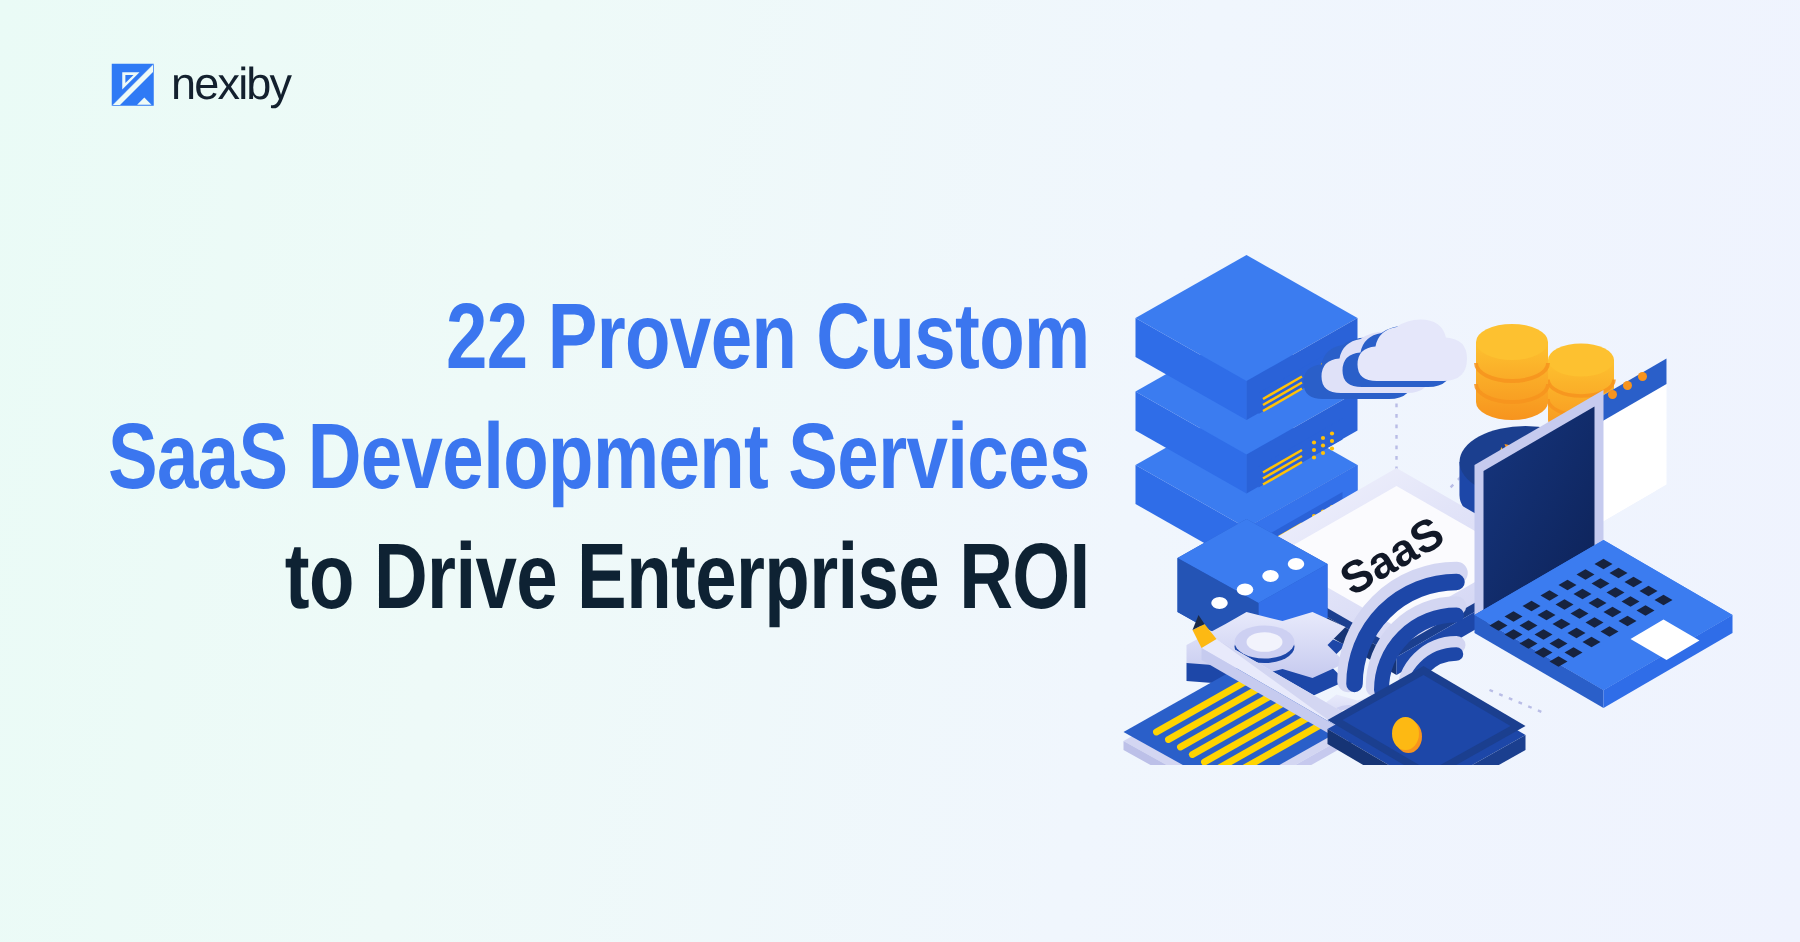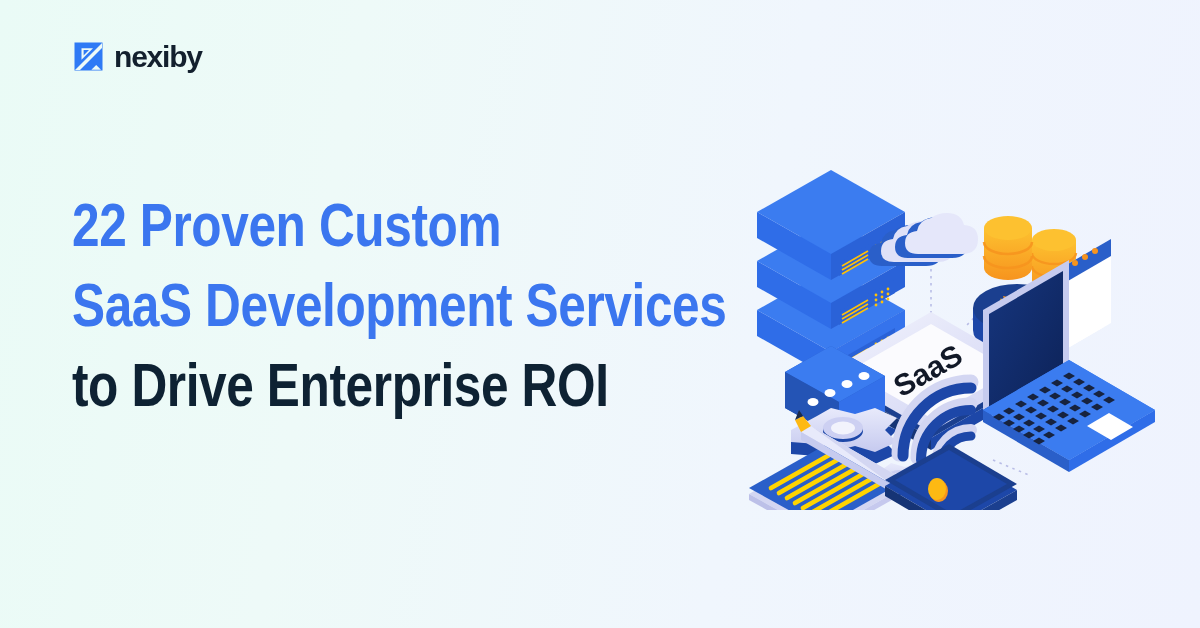--- a/index.html
+++ b/index.html
@@ -6,24 +6,24 @@
   html,body { width:1200px; height:628px; overflow:hidden; }
   body {
     font-family:"Liberation Sans", sans-serif;
     background:linear-gradient(100deg,#eafbf6 0%,#eefaf8 28%,#f0f6fd 62%,#eff3fe 100%);
     position:relative;
   }
 
   
   #logo { position:absolute; left:72px; top:40px; display:flex; align-items:center; gap:9px; }
   #logo-mark { width:33px; height:33px; display:block; }
-  #logo-word { font-size:30px; font-weight:bold; letter-spacing:-1.2px; color:#13202e; line-height:1; }
+  #logo-word { font-size:30px; font-weight:normal; letter-spacing:-1.2px; color:#13202e; line-height:1; }
 
   
-  #headline { position:absolute; left:72px; top:185px; }
+  #headline { position:absolute; left:72px; top:185px;text-align:right; }
   #headline .hl {
     display:block;
     font-family:"Liberation Sans Narrow","Liberation Sans", sans-serif;
     font-weight:bold;
     font-size:62px;
     line-height:80px;
     letter-spacing:-0.5px;
     transform:scaleX(0.80);
     transform-origin:left center;
     white-space:nowrap;

